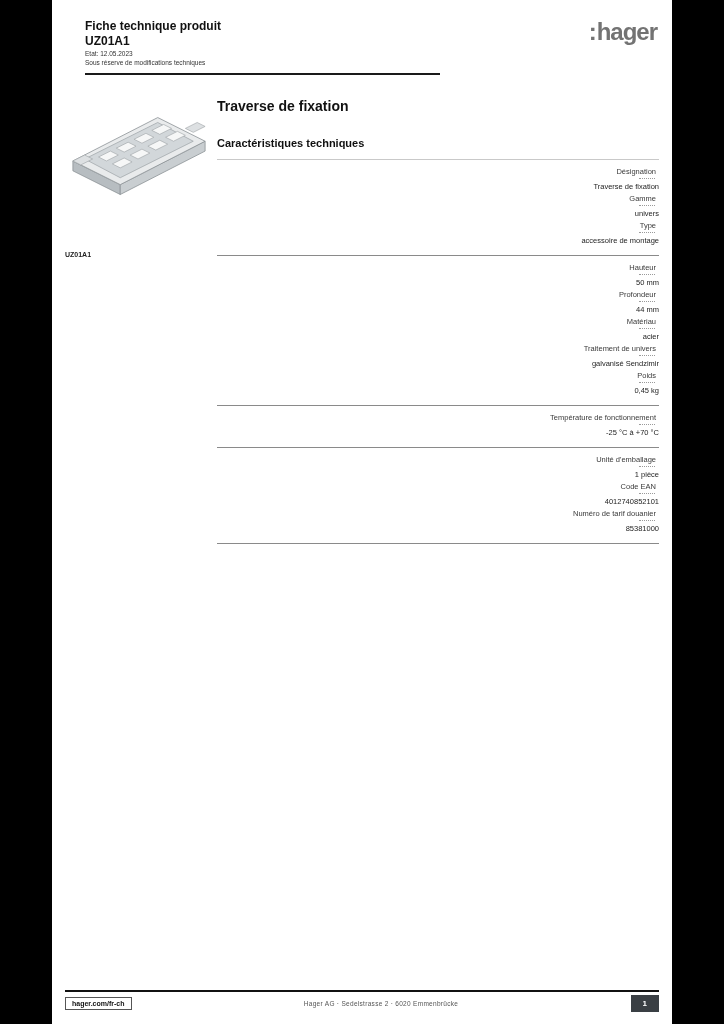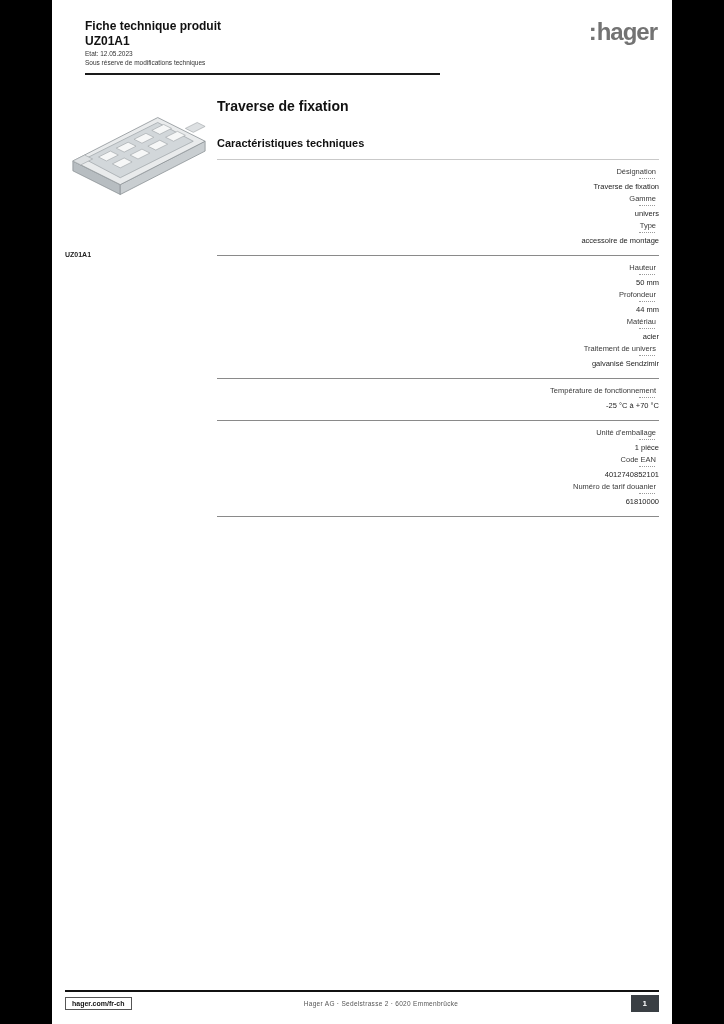--- a/index.html
+++ b/index.html
@@ -130,20 +130,25 @@
             <div class="spec-row">
               <span class="spec-label">Matériau</span>
               <span class="leader"></span>
               <span class="spec-value">acier</span>
             </div>
             <div class="spec-row">
               <span class="spec-label">Traitement de univers</span>
               <span class="leader"></span>
               <span class="spec-value">galvanisé Sendzimir</span>
             </div>
+            <div class="spec-row">
+              <span class="spec-label">Poids</span>
+              <span class="leader"></span>
+              <span class="spec-value">0,45 kg</span>
+            </div>
           </div>
           <div class="spec-section">
             <div class="spec-row">
               <span class="spec-label">Température de fonctionnement</span>
               <span class="leader"></span>
               <span class="spec-value">-25 °C à +70 °C</span>
             </div>
           </div>
           <div class="spec-section">
             <div class="spec-row">
@@ -152,21 +157,21 @@
               <span class="spec-value">1 pièce</span>
             </div>
             <div class="spec-row">
               <span class="spec-label">Code EAN</span>
               <span class="leader"></span>
               <span class="spec-value">4012740852101</span>
             </div>
             <div class="spec-row">
               <span class="spec-label">Numéro de tarif douanier</span>
               <span class="leader"></span>
-              <span class="spec-value">61810000</span>
+              <span class="spec-value">85381000</span>
             </div>
           </div>
         </div>
     </div>
   </div>
 
   <div class="footer">
     <div class="footer-rule"></div>
     <div class="footer-row">
       <div class="footer-badge">hager.com/fr-ch</div>

